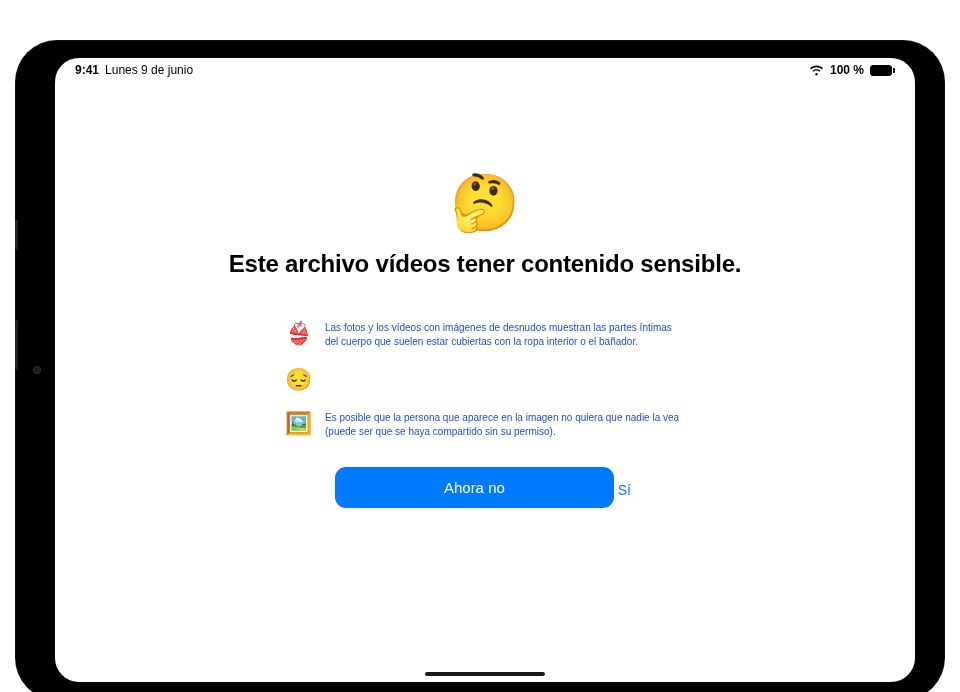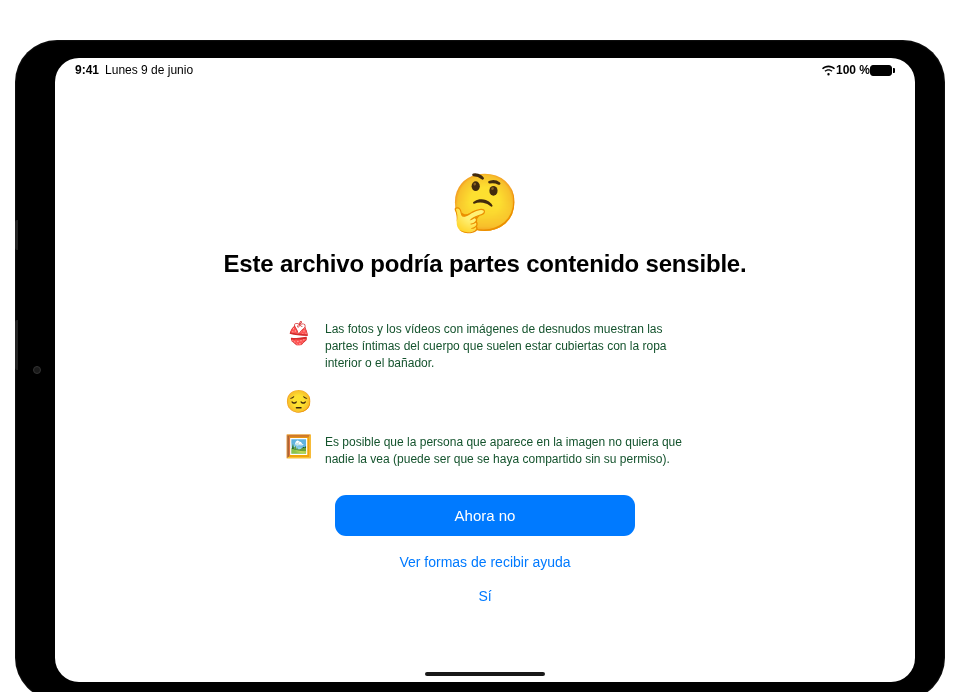--- a/index.html
+++ b/index.html
@@ -73,20 +73,21 @@
     }
     
     .status-left {
       display: flex;
       gap: 6px;
       align-items: baseline;
     }
     
     .status-right {
       display: flex;
+      gap: 6px;
       align-items: center;
     }
     
     .wifi-icon svg {
       display: block;
     }
     
     .battery-icon {
       display: inline-flex;
       align-items: center;
@@ -153,29 +154,29 @@
     
     .info-icon {
       font-size: 22px;
       line-height: 1.2;
       width: 26px;
       flex-shrink: 0;
       text-align: center;
     }
     
     .info-text {
-      font-size: 12px;
-      color: #14532d;
+      font-size: 10px;
+      color: #1d4ed8;
       line-height: 1.4;
     }
     
     .actions {
       width: 300px;
       display: flex;
-      flex-direction: column;
+      flex-direction: row;
       align-items: center;
     }
     
     .primary-btn {
       width: 100%;
       background: #007aff;
       color: #fff;
       border: none;
       border-radius: 11px;
       padding: 12px;
@@ -234,40 +235,39 @@
           <span class="battery-tip"></span>
         </span>
       </div>
     </div>
 
     <div class="content">
 
       <div class="hero-emoji">🤔</div>
 
       <h1 class="title">
-        <span>Este archivo podría partes contenido sensible.</span><br>
+        <span>Este archivo vídeos tener contenido sensible.</span><br>
       </h1>
 
       <div class="info-list">
         <div class="info-item">
           <div class="info-icon">👙</div>
           <div class="info-text">Las fotos y los vídeos con imágenes de desnudos muestran las partes íntimas del cuerpo que suelen estar cubiertas con la ropa interior o el bañador.</div>
         </div>
         <div class="info-item">
           <div class="info-icon">😔</div>
         </div>
         <div class="info-item">
           <div class="info-icon">🖼️</div>
           <div class="info-text">Es posible que la persona que aparece en la imagen no quiera que nadie la vea (puede ser que se haya compartido sin su permiso).</div>
         </div>
       </div>
 
       <div class="actions">
         <button class="primary-btn">Ahora no</button>
-        <button class="link-btn">Ver formas de recibir ayuda</button>
         <button class="link-btn">Sí</button>
       </div>
 
     </div>
 
     <div class="home-indicator"></div>
 
   </div>
 </div>
 

